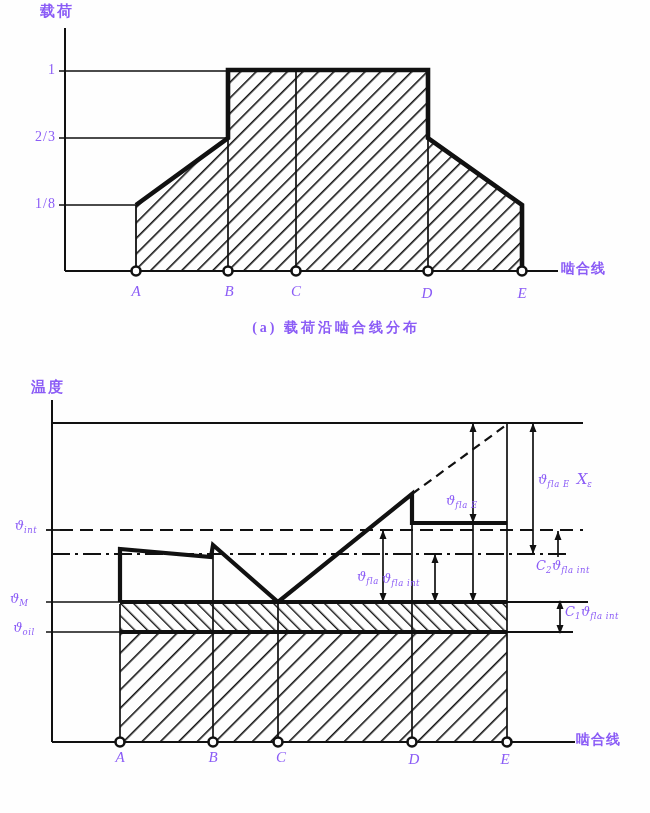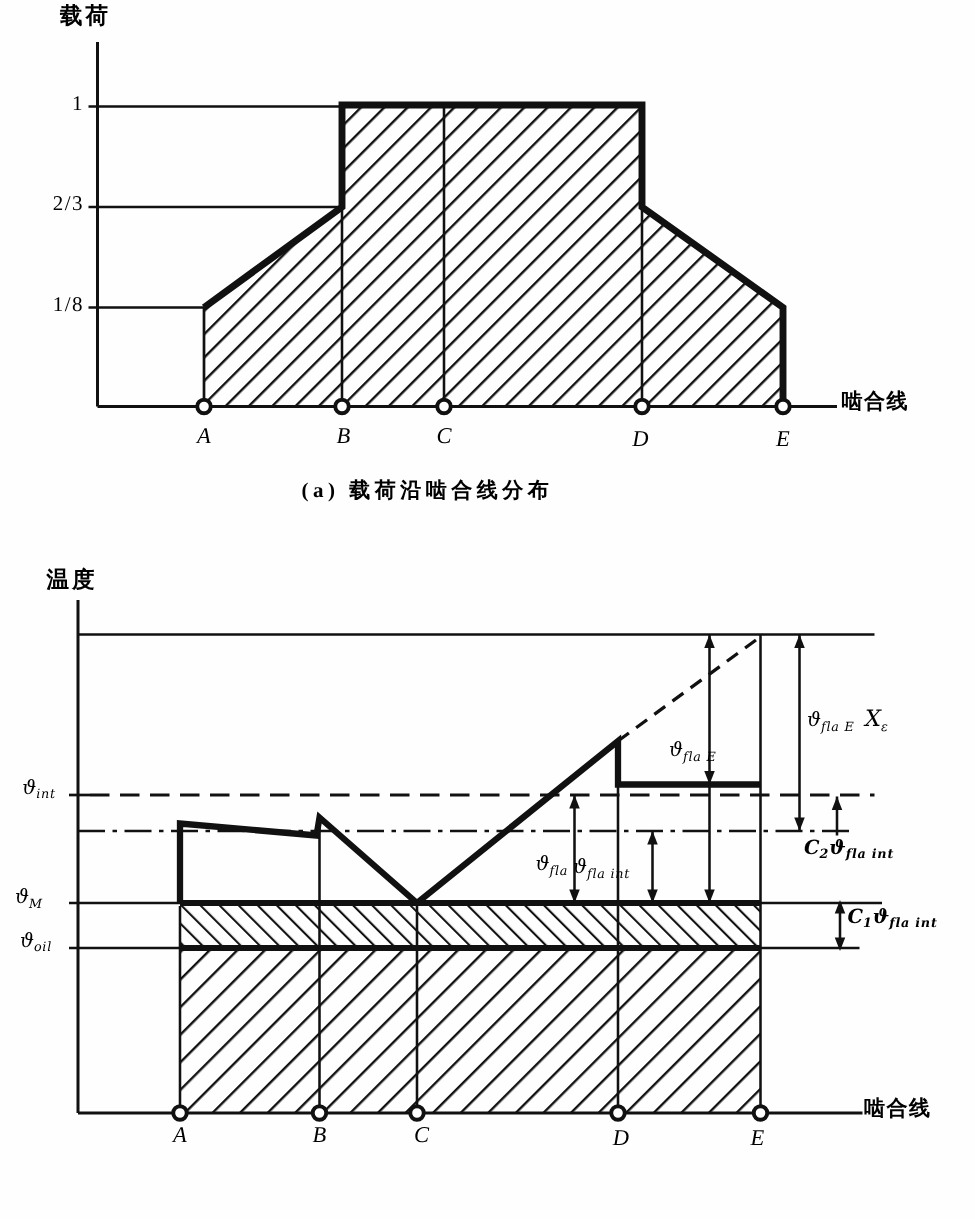--- a/index.html
+++ b/index.html
@@ -1,26 +1,26 @@
 <!DOCTYPE html>
 <html><head>
 <meta charset="utf-8">
 <style>
   html,body{margin:0;padding:0;background:#fff;}
   .page{position:relative;width:650px;height:813px;background:#fefefe;overflow:hidden;
         font-family:"Liberation Serif","DejaVu Serif",serif;color:#111;}
   svg{position:absolute;left:0;top:0;}
-  .lab{position:absolute;white-space:nowrap;line-height:1;color:#000000;}
+  .lab{position:absolute;white-space:nowrap;line-height:1;color:#8b5cf6;}
   .cjk{font-weight:bold;font-size:15px;letter-spacing:2px;}
-  .cap{font-weight:bold;font-size:14px;letter-spacing:3px;text-align:center;}
+  .cap{font-weight:bold;font-size:14px;letter-spacing:3px;text-align:right;}
   .tick{font-size:14px;text-align:right;letter-spacing:1px;}
   .pt{font-style:italic;font-size:15px;width:22px;text-align:center;font-family:"Liberation Serif",serif;}
   .th{font-style:italic;font-size:13px;font-family:"DejaVu Serif","DejaVu Sans",serif;}
   .th sub, .cv sub{font-size:8.5px;letter-spacing:.5px;vertical-align:-3px;font-style:italic;}
-  .cv{font-style:italic;font-size:13px;font-family:"DejaVu Serif","DejaVu Sans",serif;font-weight:bold;}
+  .cv{font-style:italic;font-size:13px;font-family:"DejaVu Serif","DejaVu Sans",serif;}
   .xv{font-style:italic;font-size:15px;padding-left:7px;}
   i{font-style:italic;}
 </style>
 </head>
 <body>
 
 <div class="page">
 
   <svg width="650" height="813" viewBox="0 0 650 813">
     <defs>

